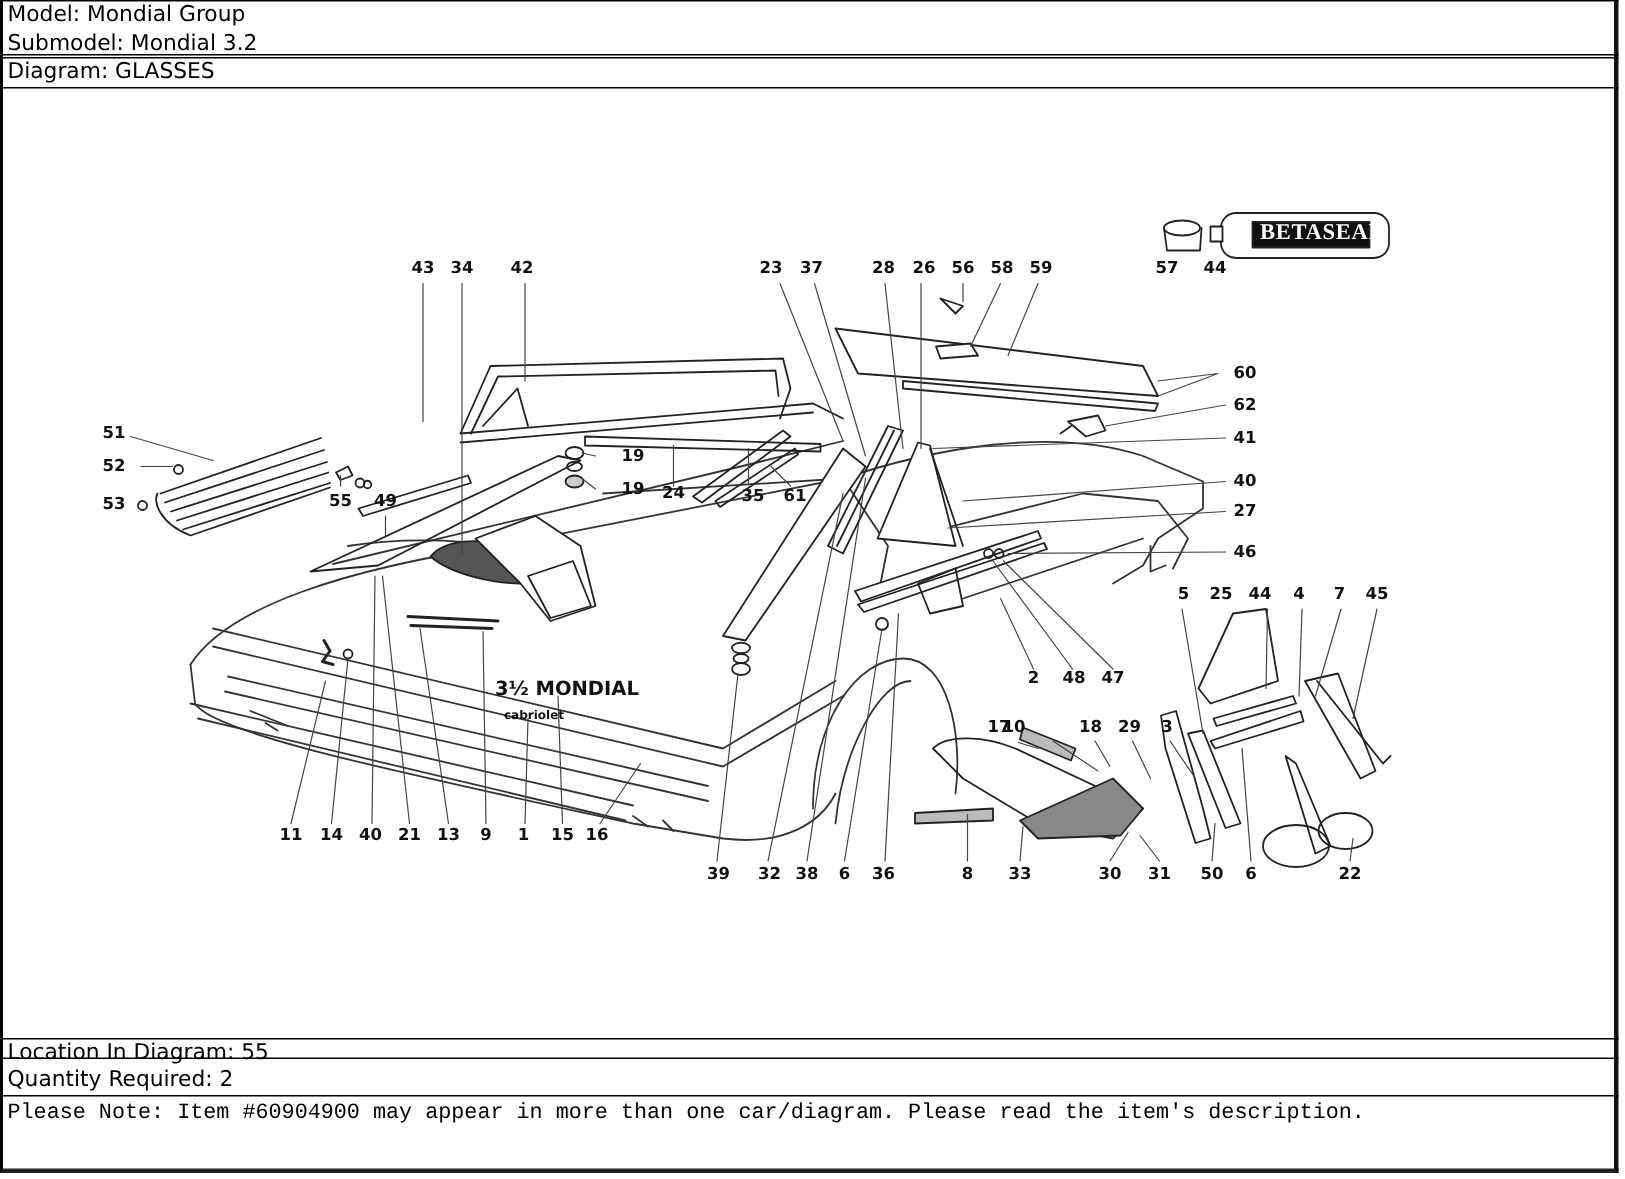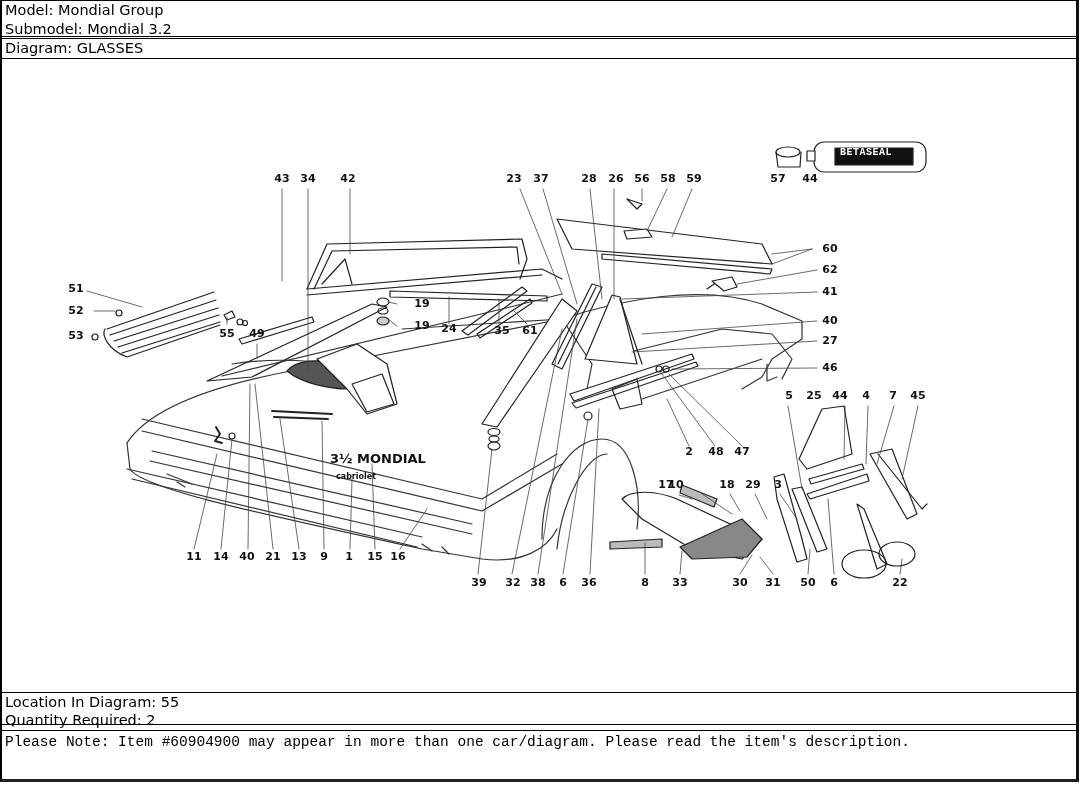--- a/index.html
+++ b/index.html
@@ -7,31 +7,31 @@
          font-family: "DejaVu Sans", sans-serif; color: #000; }
   .frame { position: absolute; left: 0; top: 0; width: 1079px; height: 782px;
            border-left: 2px solid #000; border-top: 1px solid #000;
            border-right: 3px solid #111; border-bottom: 3px solid #222; box-sizing: border-box; }
   .row { position: absolute; left: 2px; right: 4px; border-bottom: 1.5px solid #000;
          font-size: 14.5px; line-height: 18px; padding-left: 3px; box-sizing: border-box;
          white-space: nowrap; }
   #r-model { top: 1px; height: 36px; }
   #r-sub { top: 20px; height: 19px; }
   #r-diag { top: 39px; height: 20px; }
-  #r-loc { top: 692px; height: 33px; }
+  #r-loc { top: 692px; height: 14px; }
   #r-qty { top: 711px; height: 20px; }
   #r-note { top: 731px; height: 50px; border-bottom: none; padding-top: 2px; font-family: Liberation Mono, monospace; }
   #r-loc { border-top: 1.5px solid #000; }
   .diagram { position: absolute; left: 2px; top: 59px; width: 1075px; height: 633px; }
   .diagram svg { position: absolute; left: 0; top: 0; }
   .callout { position: absolute; font-family: "DejaVu Sans", sans-serif; font-weight: bold;
              font-size: 11px; line-height: 12px; color: #111; transform: translate(-50%, -50%);
              white-space: nowrap; cursor: pointer; }
   .betaseal-label { position: absolute; left: 838px; top: 88px; color: #fff;
-             font-family: Liberation Mono, monospace; font-weight: bold; font-size: 10px;
+             font-family: Liberation Serif, serif; font-weight: bold; font-size: 15px;
              letter-spacing: 0.5px; }
 </style>
 </head>
 <body>
 
 <div class="frame"></div>
 
 <div class="row" id="r-model">Model: Mondial Group</div>
 <div class="row" id="r-sub">Submodel: Mondial 3.2</div>
 <div class="row" id="r-diag">Diagram: GLASSES</div>

